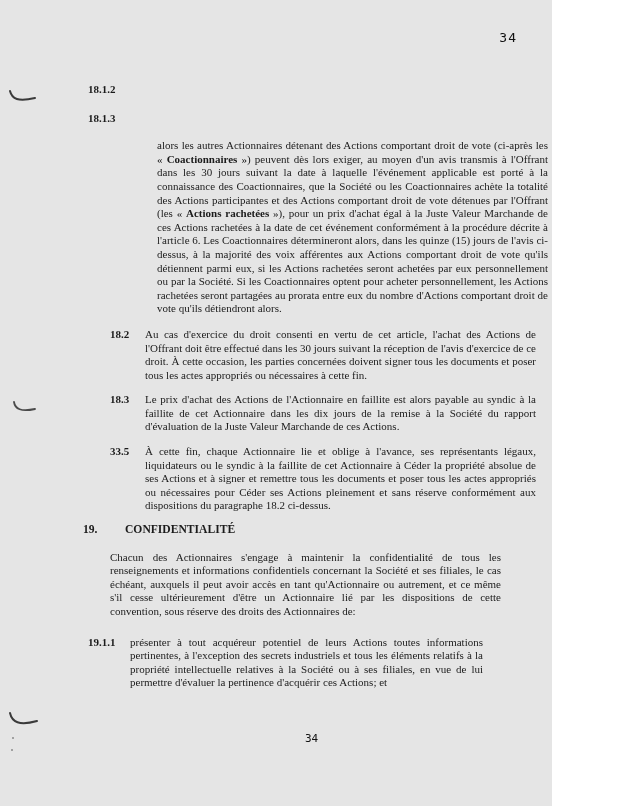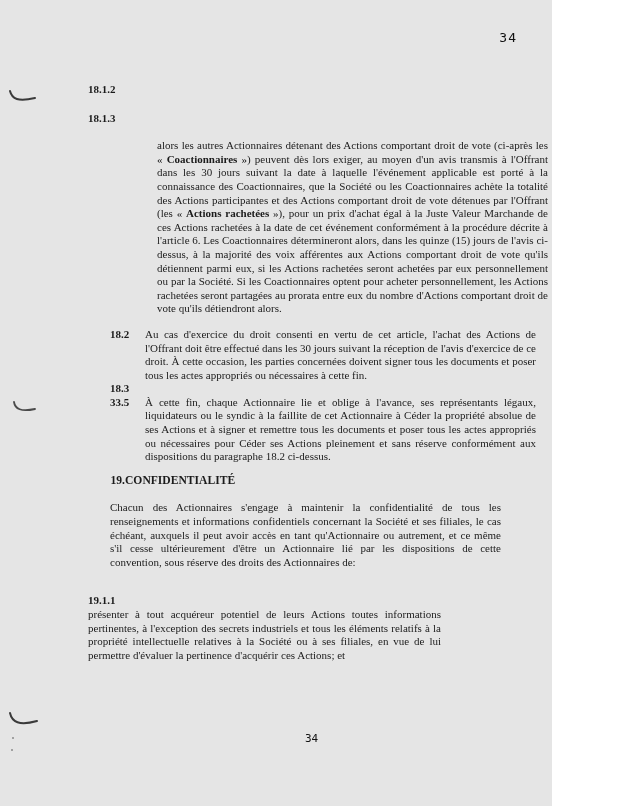--- a/index.html
+++ b/index.html
@@ -39,28 +39,28 @@
   .lvl2 { padding-left: 88px; }
   .lvl2 .num { width: 42px; }
   .lvl2 .body { width: 353px; }
   .continuation {
     padding-left: 157px;
     width: 391px;
     text-align: justify;
   }
   .continuation .bold { font-weight: bold; }
   .heading { display: flex; padding-left: 83px; font-weight: bold; font-size: 11.6px; }
-  .heading .num { width: 42px; text-align: right; }
+  .heading .num { width: 42px; }
   .mt-first { margin-top: 83px; }
   .mt-15 { margin-top: 15px; }
   .mt-14 { margin-top: 14px; }
   .mt-12 { margin-top: 12px; }
-  .mt-11 { }
+  .mt-11 { margin-top: 11px; }
   .mt-10 { margin-top: 10px; }
-  .mt-17 { margin-top: 25px; flex-direction: column; }
+  .mt-17 { margin-top: 17px; }
   .pen-mark { position: absolute; }
   .speck { position: absolute; background: #8a8a8a; border-radius: 50%; }
 </style>
 </head>
 <body>
 
 <div class="page">
 
   <div class="pgnum-top">34</div>
 
@@ -86,20 +86,21 @@
 
   <div class="continuation mt-14"><span>alors les autres Actionnaires détenant des Actions comportant droit de vote (ci-après les « </span><span class="bold">Coactionnaires</span><span> ») peuvent dès lors exiger, au moyen d'un avis transmis à l'Offrant dans les 30 jours suivant la date à laquelle l'événement applicable est porté à la connaissance des Coactionnaires, que la Société ou les Coactionnaires achète la totalité des Actions participantes et des Actions comportant droit de vote détenues par l'Offrant (les « </span><span class="bold">Actions rachetées</span><span> »), pour un prix d'achat égal à la Juste Valeur Marchande de ces Actions rachetées à la date de cet événement conformément à la procédure décrite à l'article 6. Les Coactionnaires détermineront alors, dans les quinze (15) jours de l'avis ci-dessus, à la majorité des voix afférentes aux Actions comportant droit de vote qu'ils détiennent parmi eux, si les Actions rachetées seront achetées par eux personnellement ou par la Société. Si les Coactionnaires optent pour acheter personnellement, les Actions rachetées seront partagées au prorata entre eux du nombre d'Actions comportant droit de vote qu'ils détiendront alors.</span></div>
 
   <div class="clause lvl1 mt-12">
     <span class="num">18.2</span>
     <div class="body">Au cas d'exercice du droit consenti en vertu de cet article, l'achat des Actions de l'Offrant doit être effectué dans les 30 jours suivant la réception de l'avis d'exercice de ce droit. À cette occasion, les parties concernées doivent signer tous les documents et poser tous les actes appropriés ou nécessaires à cette fin.</div>
   </div>
 
   <div class="clause lvl1 mt-11">
     <span class="num">18.3</span>
+    <div class="body">Le prix d'achat des Actions de l'Actionnaire en faillite est alors payable au syndic à la faillite de cet Actionnaire dans les dix jours de la remise à la Société du rapport d'évaluation de la Juste Valeur Marchande de ces Actions.</div>
   </div>
 
   <div class="clause lvl1 mt-11">
     <span class="num">33.5</span>
     <div class="body">À cette fin, chaque Actionnaire lie et oblige à l'avance, ses représentants légaux, liquidateurs ou le syndic à la faillite de cet Actionnaire à Céder la propriété absolue de ses Actions et à signer et remettre tous les documents et poser tous les actes appropriés ou nécessaires pour Céder ses Actions pleinement et sans réserve conformément aux dispositions du paragraphe 18.2 ci-dessus.</div>
   </div>
 
   <div class="heading mt-10">
     <span class="num">19.</span>
     <span>CONFIDENTIALITÉ</span>

